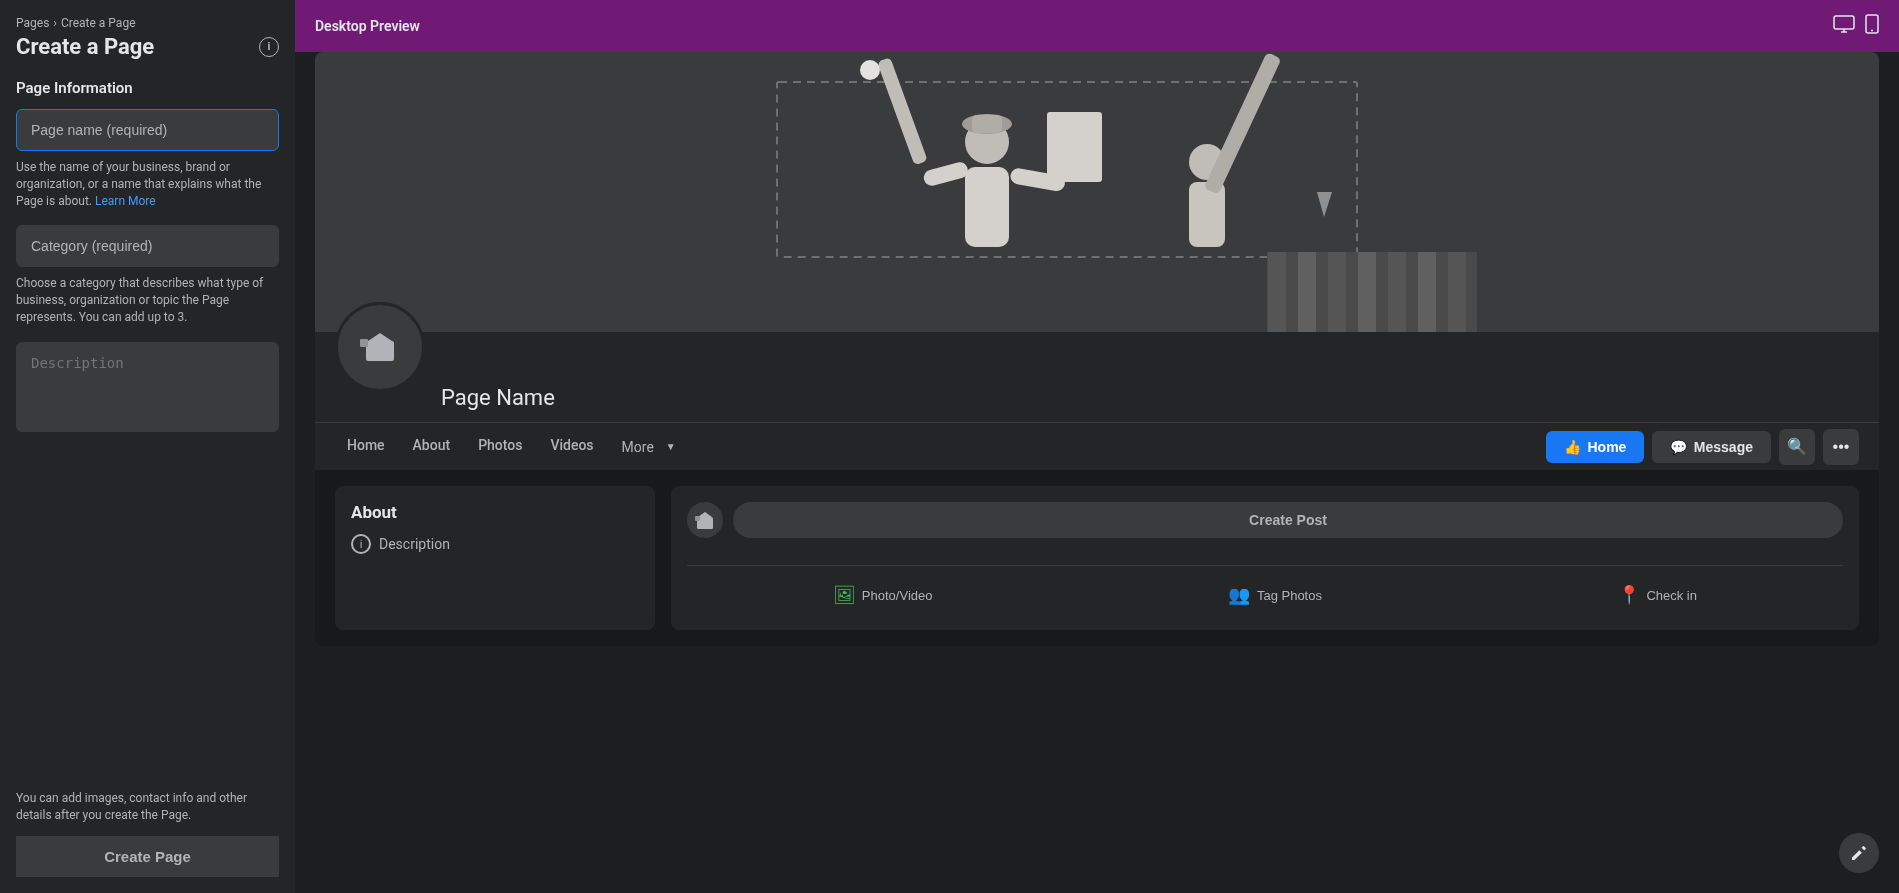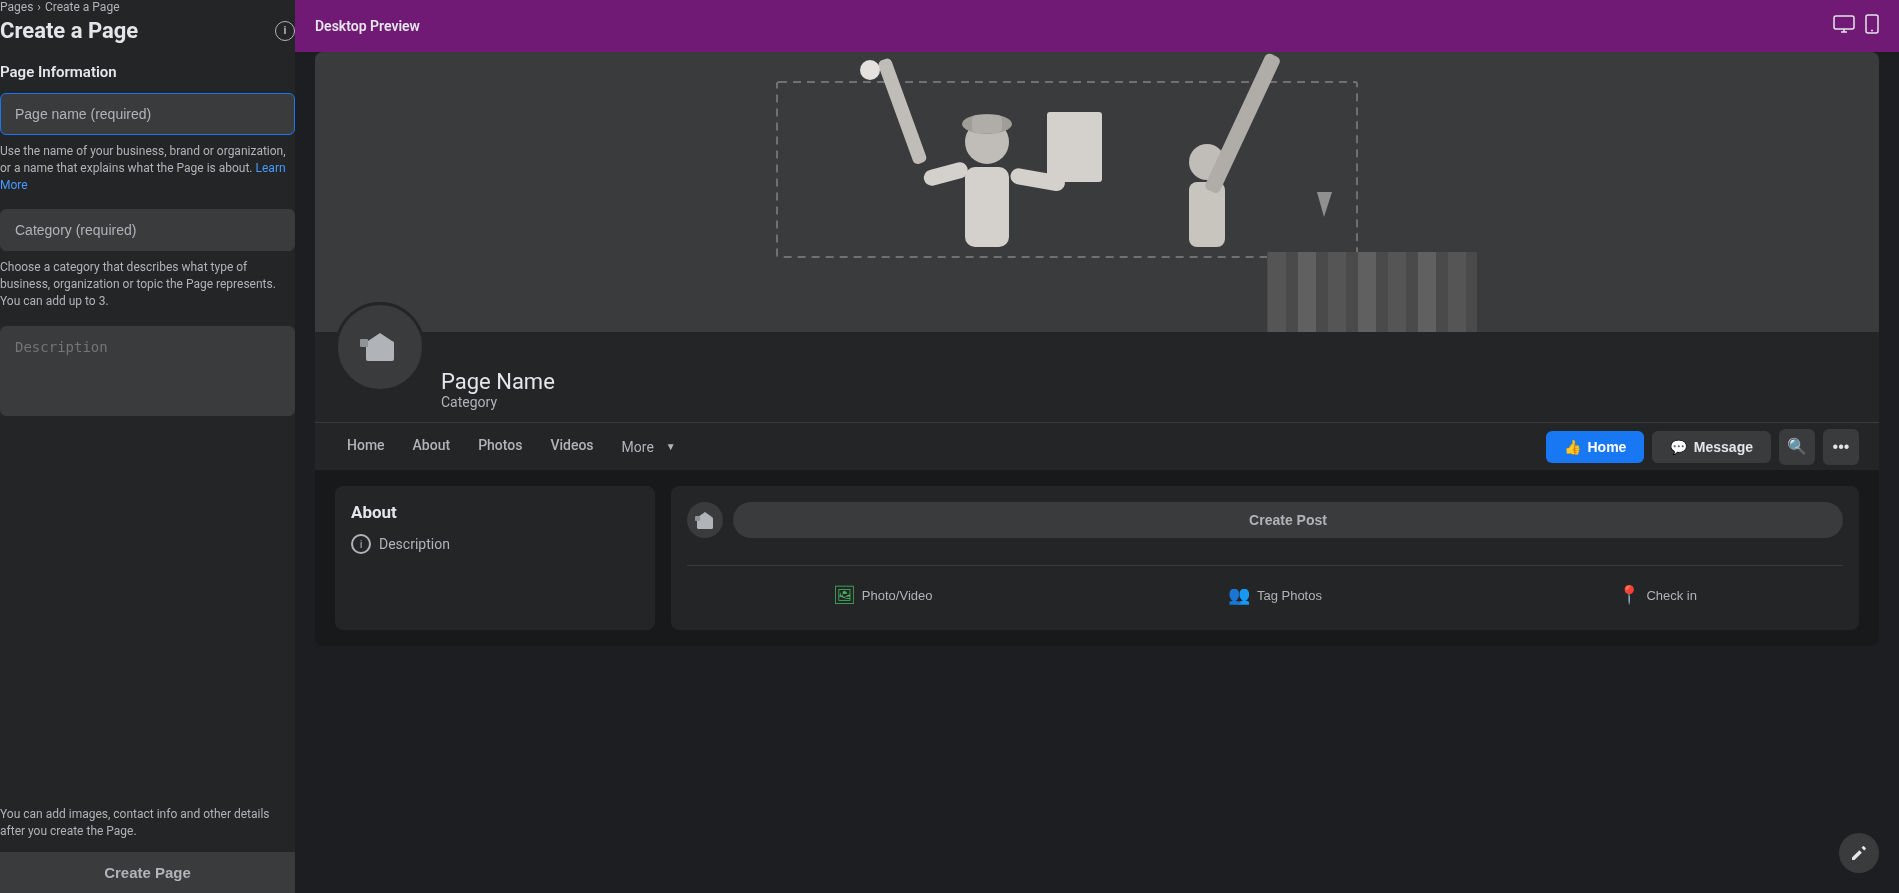--- a/index.html
+++ b/index.html
@@ -15,20 +15,21 @@
 
     
     .left-panel {
       width: 295px;
       min-width: 295px;
       background: #242526;
       display: flex;
       flex-direction: column;
       height: 893px;
       overflow-y: auto;
+      padding: 16px;
       position: relative;
     }
 
     .breadcrumb {
       font-size: 12px;
       color: #b0b3b8;
       margin-bottom: 4px;
       display: flex;
       align-items: center;
       gap: 4px;
@@ -559,21 +560,20 @@
     <div class="page-info-bar">
       <div class="page-avatar">
         <svg width="40" height="40" viewBox="0 0 40 40" fill="none">
           <rect x="6" y="14" width="28" height="20" rx="2" fill="#b0b3b8"></rect>
           <polygon points="8,14 20,6 32,14" fill="#b0b3b8"></polygon>
           <rect x="0" y="12" width="8" height="8" rx="1" fill="#909396"></rect>
         </svg>
       </div>
       <div class="page-meta">
         <div class="page-name-display">Page Name</div>
-        <div class="page-category-display">Category</div>
       </div>
     </div>
 
     <div class="fb-nav">
       <div class="fb-nav-links">
         <div class="fb-nav-link">Home</div>
         <div class="fb-nav-link">About</div>
         <div class="fb-nav-link">Photos</div>
         <div class="fb-nav-link">Videos</div>
         <div class="fb-nav-more">

